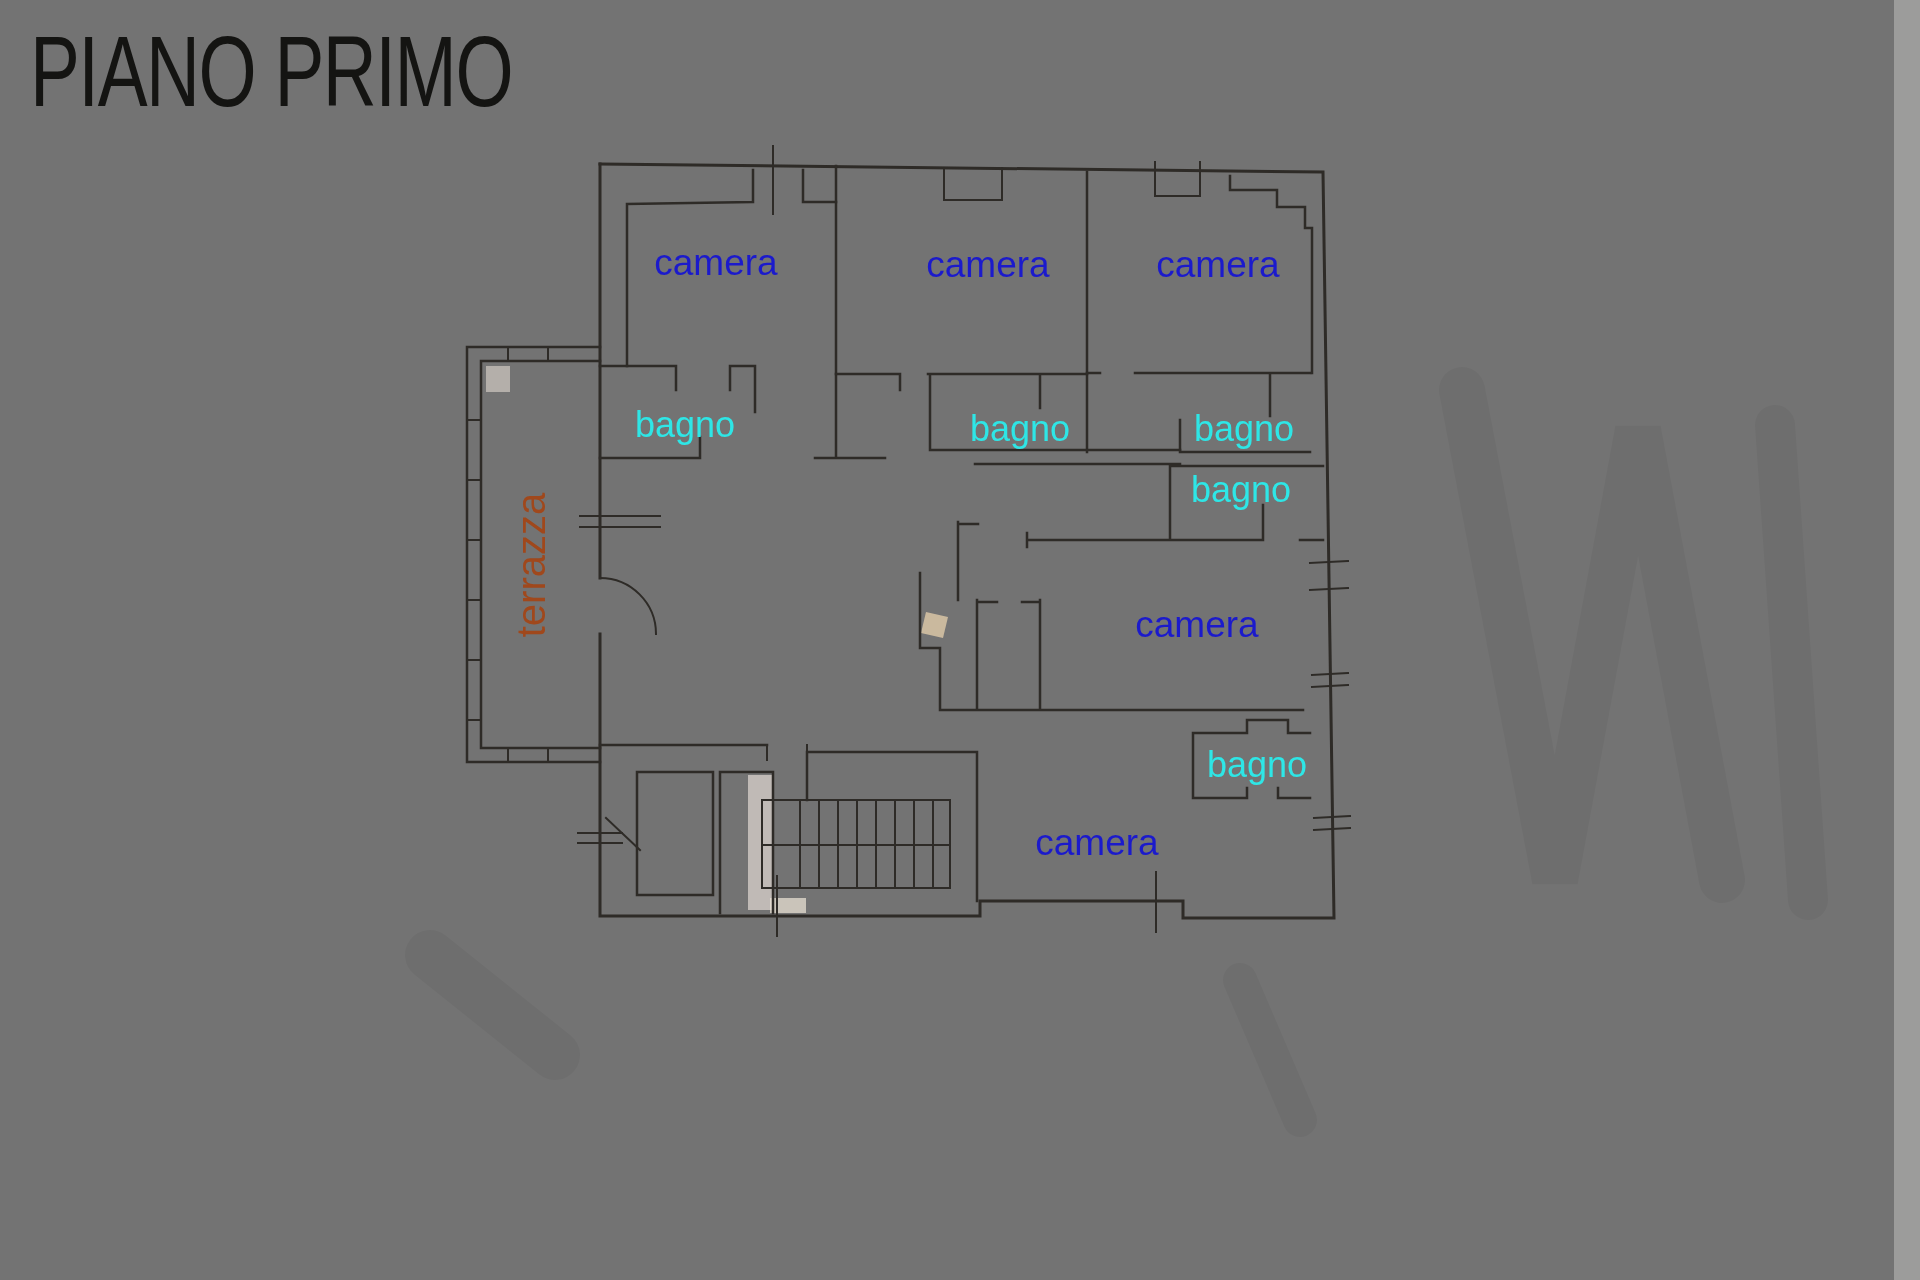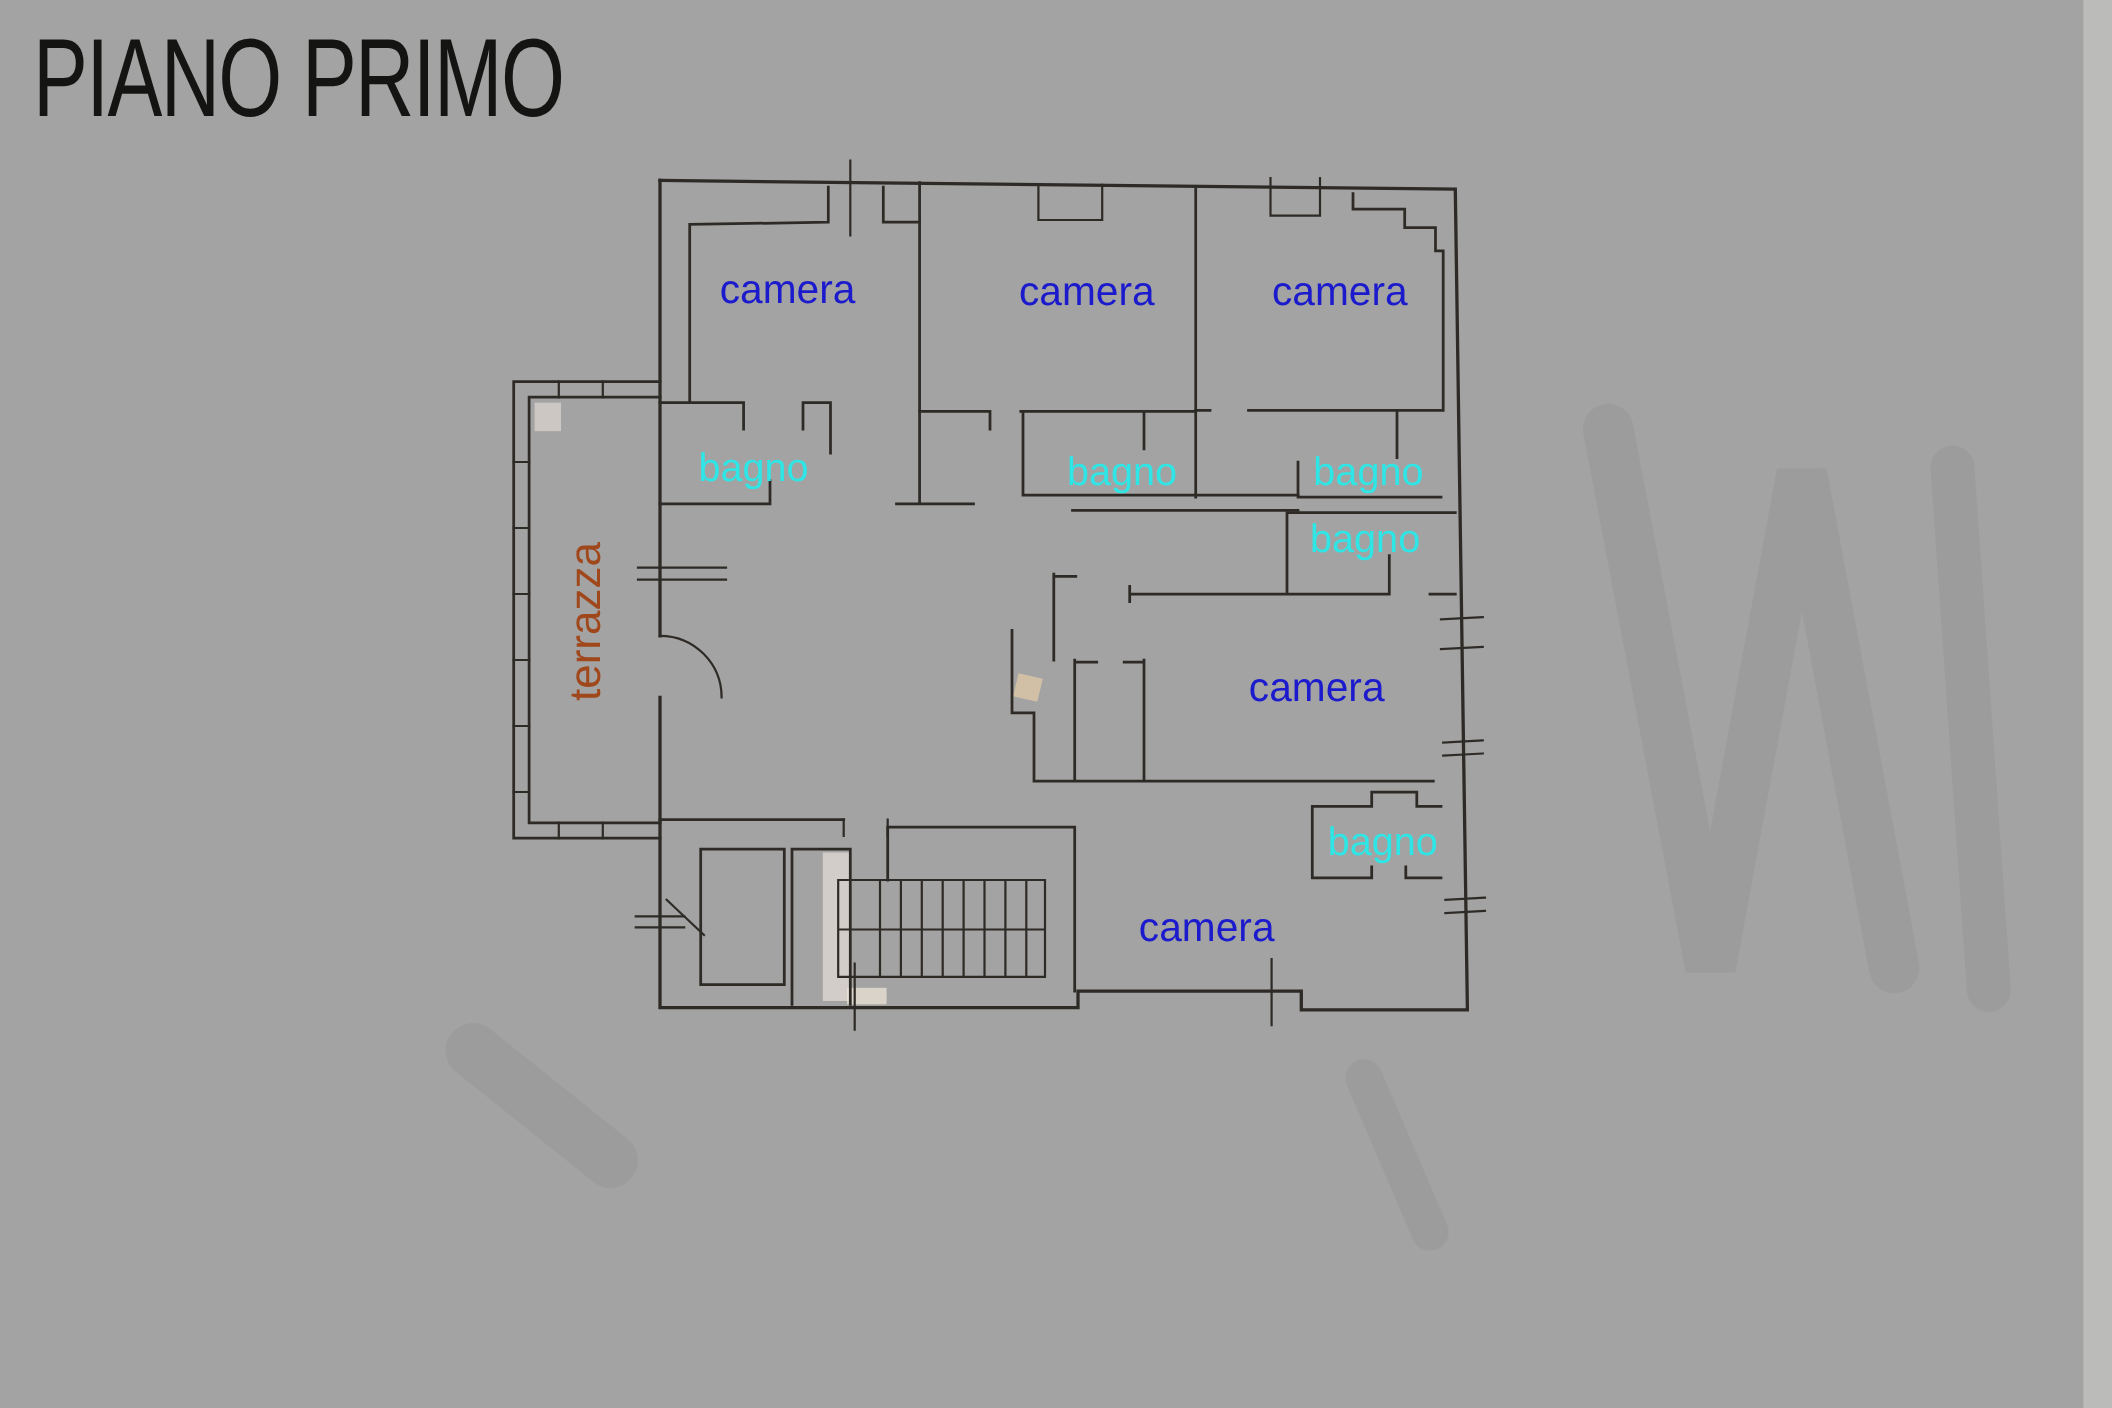--- a/index.html
+++ b/index.html
@@ -1,17 +1,17 @@
 <!DOCTYPE html>
 <html><head>
 <meta charset="utf-8">
 <style>
   html,body{margin:0;padding:0;background:#ffffff;width:1920px;height:1280px;overflow:hidden;
     font-family:"Liberation Sans", sans-serif;}
-  .canvas{position:relative;width:1920px;height:1280px;background:#a3a3a3;}
+  .canvas{position:relative;width:1920px;height:1280px;background:#737373;}
   .page-title{
     position:absolute;left:30px;top:14px;
     font-size:101px;font-weight:500;color:#141412;letter-spacing:-2px;white-space:nowrap;
     transform:scaleX(0.74);transform-origin:left top;
   }
   svg{position:absolute;left:0;top:0;}
   .room-label{font-size:37px;fill:#1b1acc;text-anchor:middle;font-family:"Liberation Sans",sans-serif;}
   .bath-label{font-size:36px;fill:#2ee6e6;text-anchor:middle;font-family:"Liberation Sans",sans-serif;}
   .terrace-label{font-size:40px;fill:#a0481c;text-anchor:middle;font-family:"Liberation Sans",sans-serif;}
   .wall{stroke:#2e2b27;fill:none;stroke-linecap:square;stroke-linejoin:miter;}

